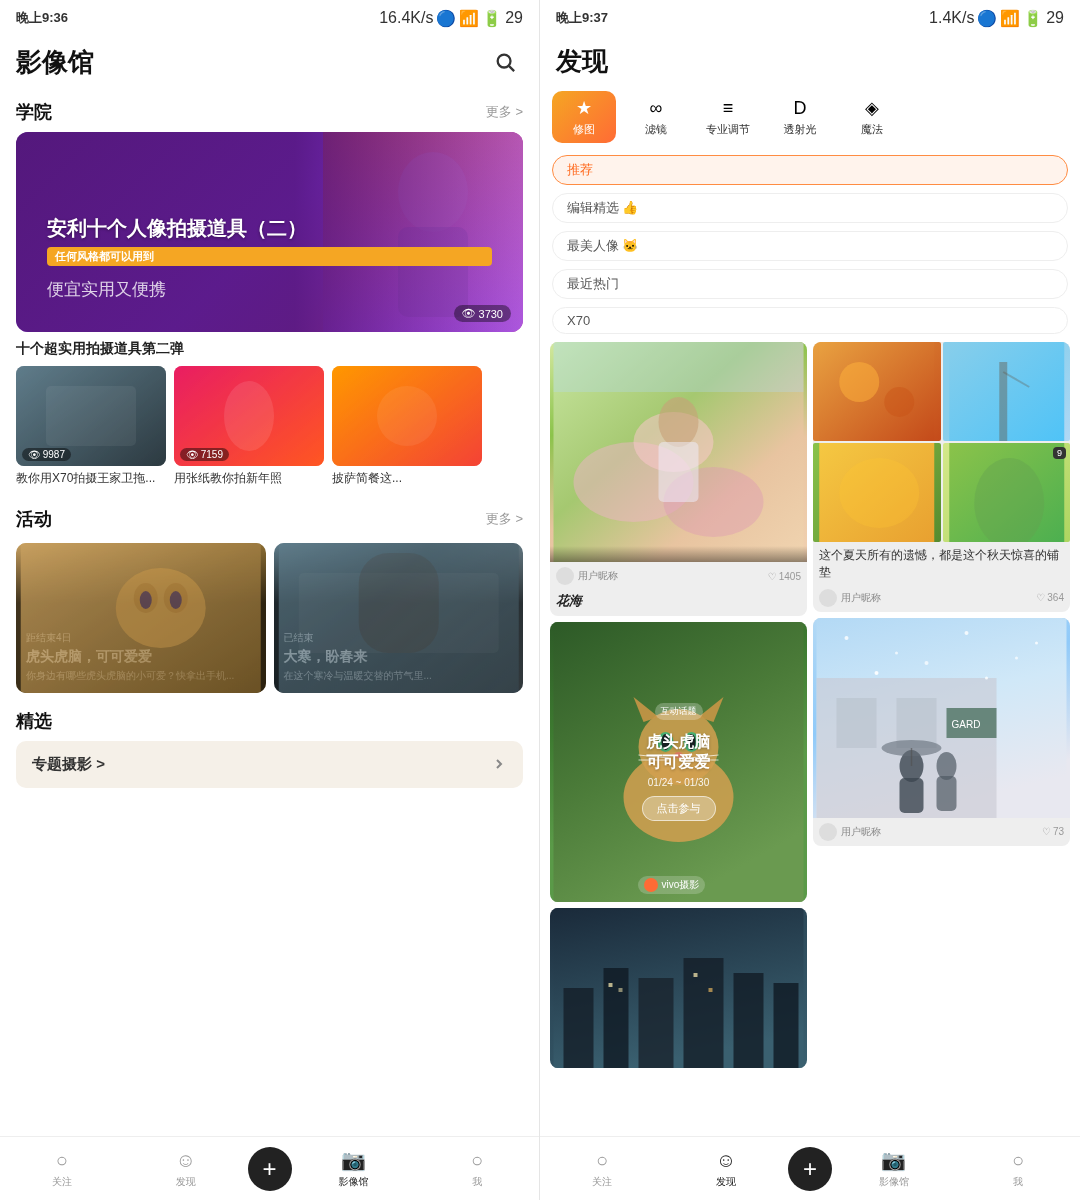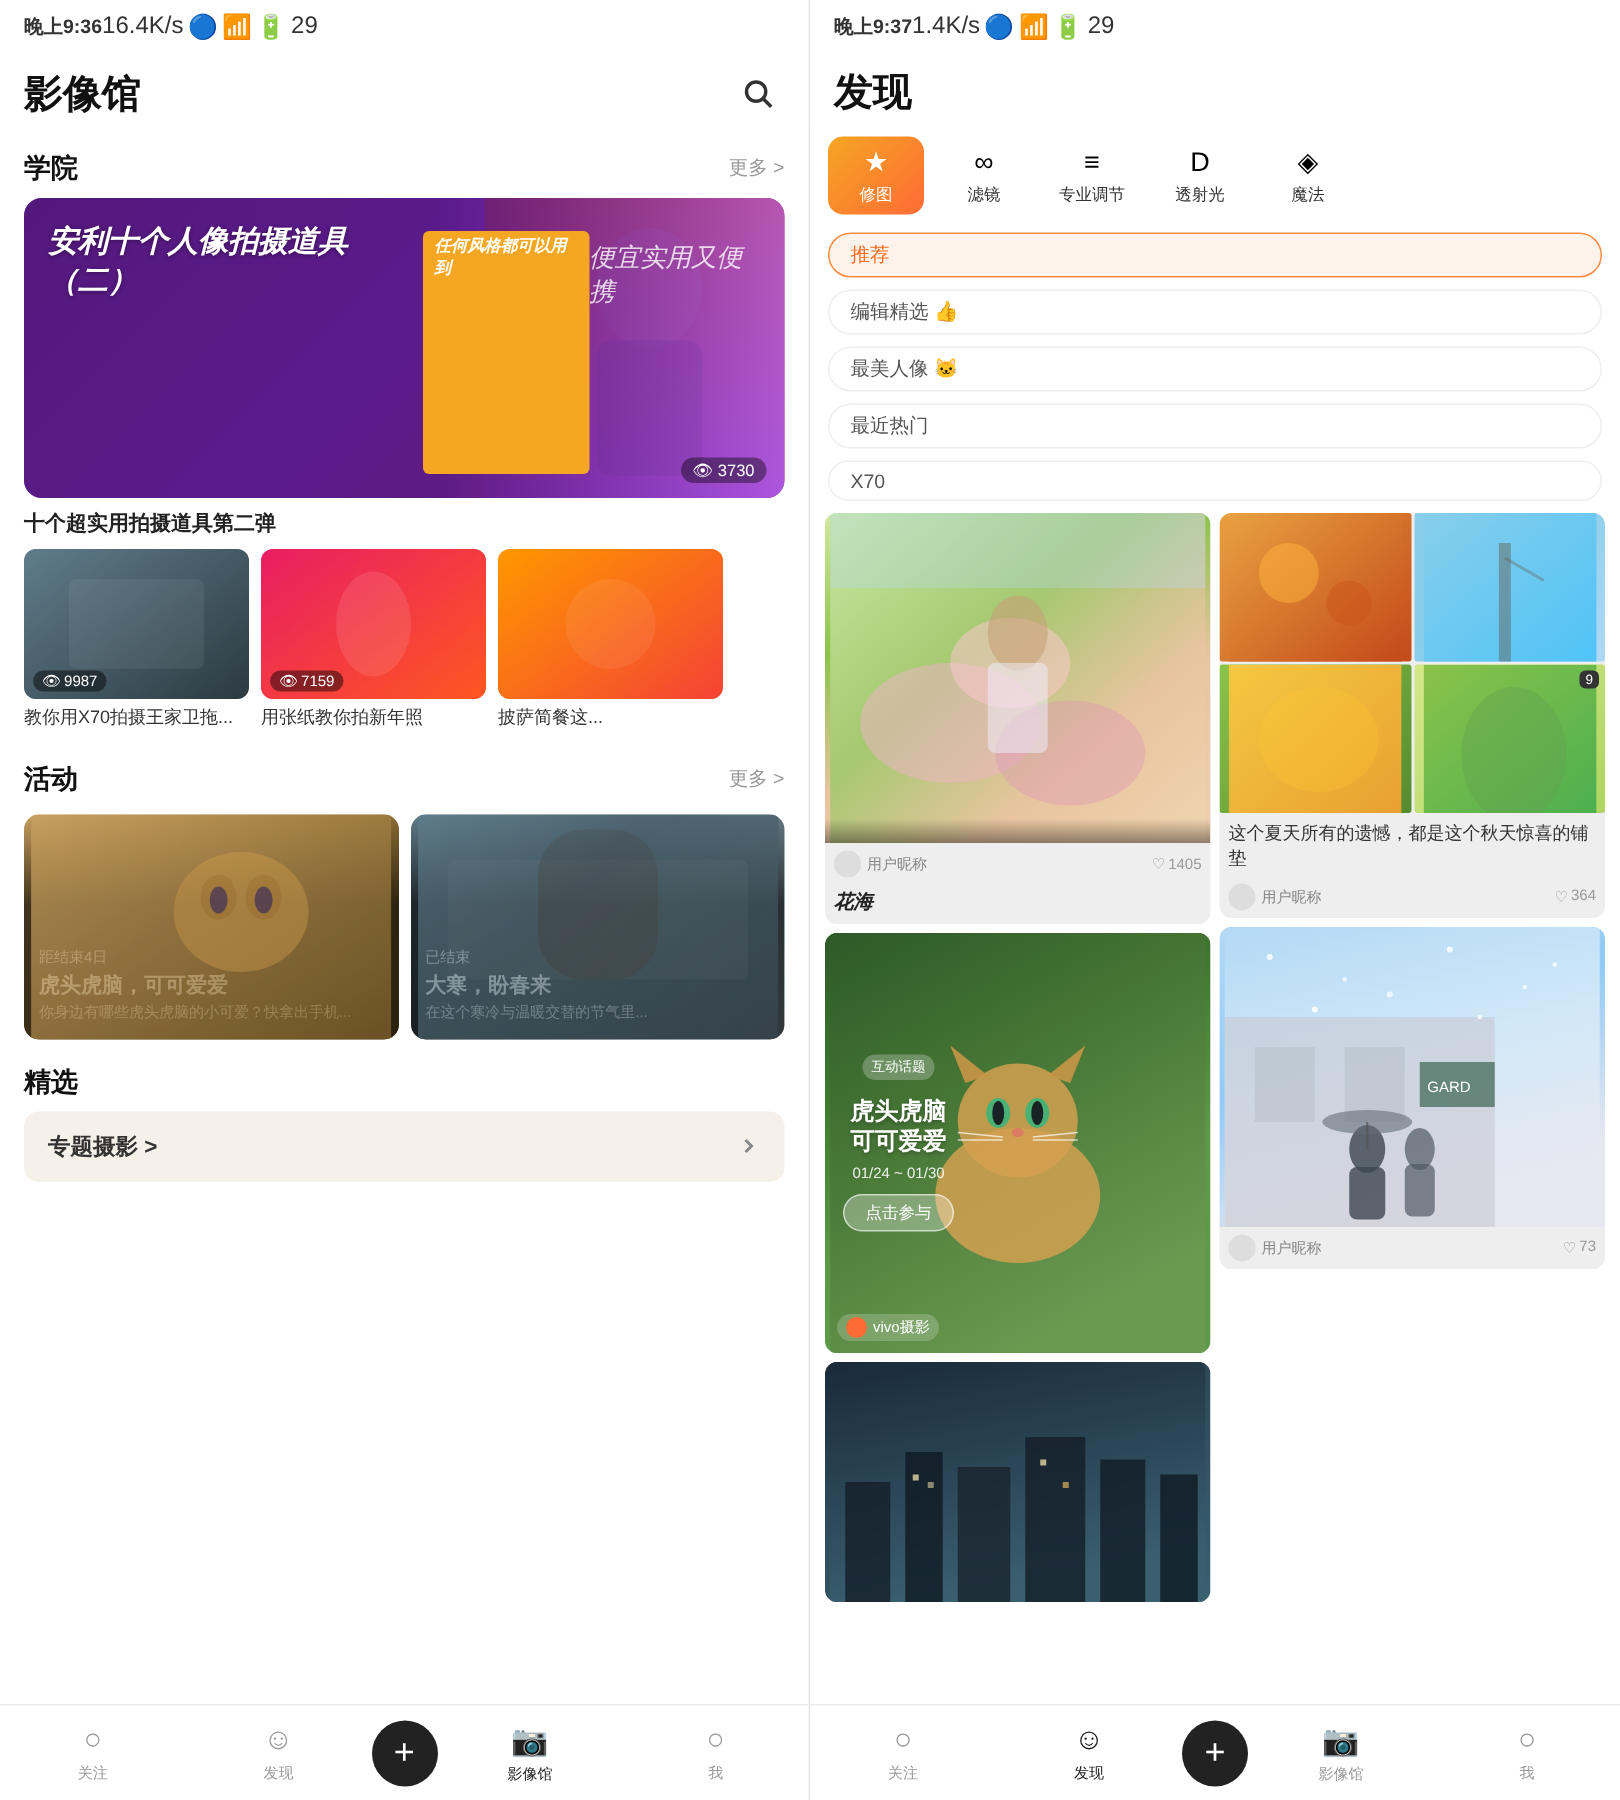--- a/index.html
+++ b/index.html
@@ -32,20 +32,21 @@
       display: flex;
       flex-direction: column;
     }
 
     
     .status-bar {
       height: 36px;
       background: #fff;
       display: flex;
       align-items: center;
+      justify-content: space-between;
       padding: 0 16px;
       font-size: 11px;
       color: #333;
       flex-shrink: 0;
     }
     .status-bar .time { font-weight: 600; font-size: 13px; }
     .status-bar .icons { display: flex; align-items: center; gap: 3px; font-size: 16px; }
 
     
     .header {
@@ -103,25 +104,24 @@
       overflow: hidden;
       height: 200px;
       background: linear-gradient(135deg, #6a3093, #a044ff, #c44569);
       position: relative;
       cursor: pointer;
     }
     .hero-banner-inner {
       position: absolute;
       inset: 0;
       display: flex;
-      flex-direction: row;
+      flex-direction: column;
       justify-content: flex-end;
-      padding: 16px;
+      padding: 31px;
       background: linear-gradient(to right, rgba(80,20,120,0.85) 55%, transparent);
-      font-style: italic;
     }
     .hero-title {
       font-size: 20px;
       font-weight: 800;
       color: #fff;
       line-height: 1.3;
       text-shadow: 0 1px 3px rgba(0,0,0,0.4);
     }
     .hero-badge {
       display: inline-block;
@@ -425,21 +425,21 @@
       align-items: center;
       justify-content: center;
       overflow: hidden;
     }
     .img-cat-promo {
       height: 260px;
       background: linear-gradient(160deg, #2d5a27 0%, #3d7a30 30%, #5a9a48 60%);
       position: relative;
       display: flex;
       flex-direction: column;
-      align-items: flex-start;
+      align-items: center;
       justify-content: center;
       overflow: hidden;
     }
     .img-dark-city {
       height: 160px;
       background: linear-gradient(160deg, #1a2a3a 0%, #2d4a5a 40%, #3a6070 100%);
     }
 
     
     .masonry-overlay {

